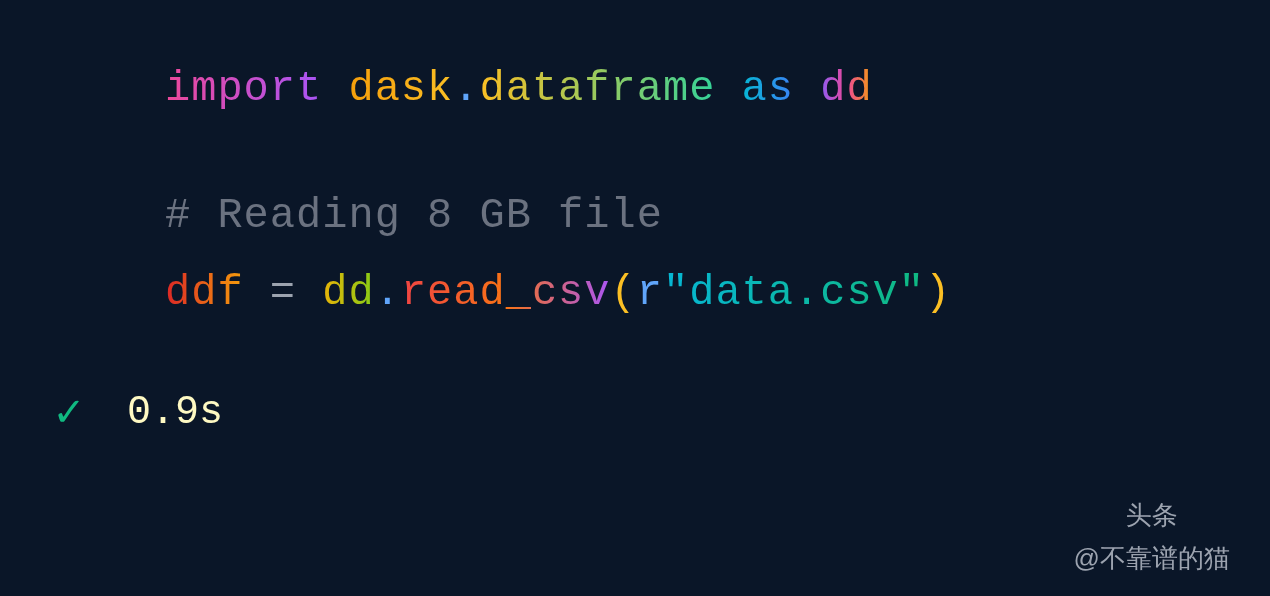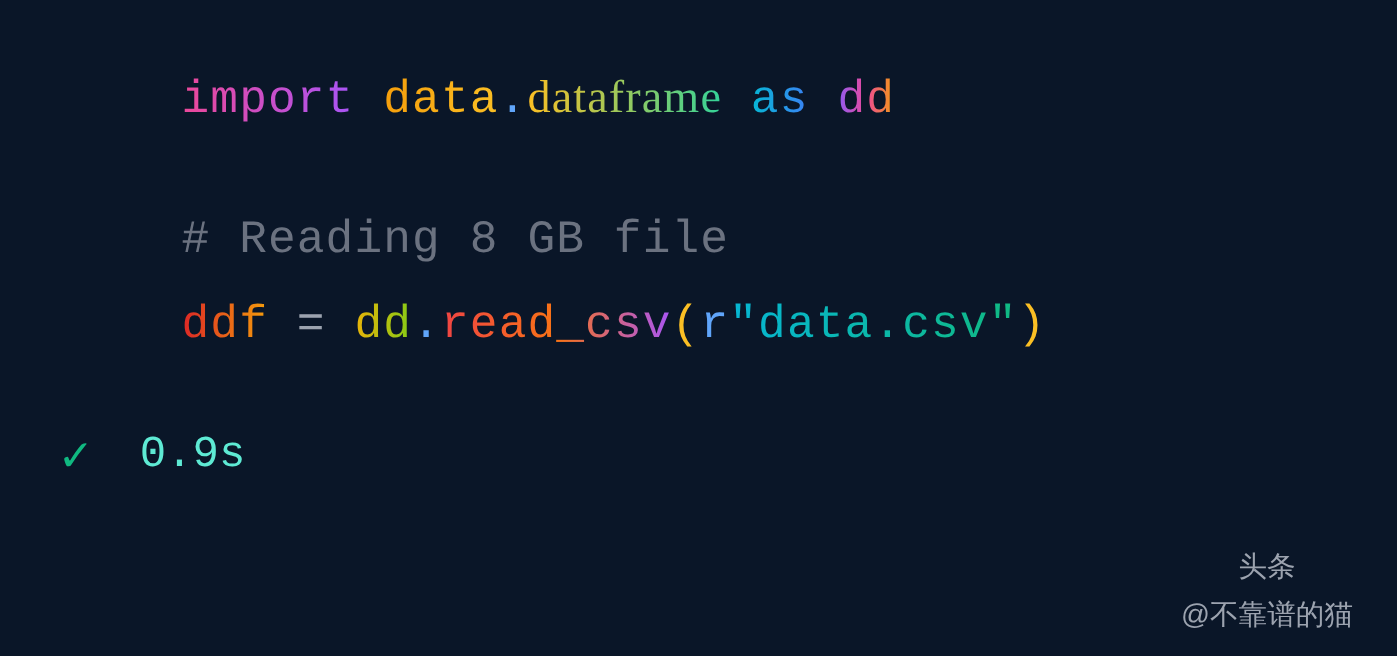--- a/index.html
+++ b/index.html
@@ -44,21 +44,20 @@
       background-clip: text;
     }
     .dot {
       color: #60a5fa;
     }
     .module-dataframe {
       background: linear-gradient(90deg, #fbbf24 0%, #34d399 100%);
       -webkit-background-clip: text;
       -webkit-text-fill-color: transparent;
       background-clip: text;
-      font-family: Liberation Serif, serif;
     }
     .keyword-as {
       background: linear-gradient(90deg, #06b6d4 0%, #3b82f6 100%);
       -webkit-background-clip: text;
       -webkit-text-fill-color: transparent;
       background-clip: text;
       text-align: right;
     }
     .alias-dd {
       background: linear-gradient(90deg, #8b5cf6 0%, #ec4899 50%, #f59e0b 100%);
@@ -106,42 +105,42 @@
       padding-left: 55px;
       margin-top: 62px;
       gap: 45px;
     }
     .checkmark {
       color: #10b981;
       font-size: 45px;
       font-weight: 300;
     }
     .time {
-      color: #5eead4;
+      color: #fef9c3;
       font-size: 40px;
       font-weight: 400;
     }
     .watermark {
       position: absolute;
       bottom: 20px;
       right: 40px;
       color: #9ca3af;
       font-family: -apple-system, sans-serif;
       font-size: 26px;
       display: flex;
       align-items: center;
       gap: 8px;
       flex-direction: column;
     }
   </style>
 </head>
 <body>
 
 <div class="code-container">
-  <div class="line"><span class="keyword-import">import</span> <span class="module-dask">data</span><span class="dot">.</span><span class="module-dataframe">dataframe</span> <span class="keyword-as">as</span> <span class="alias-dd">dd</span></div>
+  <div class="line"><span class="keyword-import">import</span> <span class="module-dask">dask</span><span class="dot">.</span><span class="module-dataframe">dataframe</span> <span class="keyword-as">as</span> <span class="alias-dd">dd</span></div>
   <div class="blank-line"></div>
   <div class="line"><span class="comment"># Reading 8 GB file</span></div>
   <div class="line"><span class="var-ddf">ddf</span><span class="equals"> = </span><span class="var-dd">dd</span><span class="dot">.</span><span class="func-read">read_csv</span><span class="paren">(</span><span class="r-prefix">r</span><span class="string">"data.csv"</span><span class="paren">)</span></div>
 </div>
 
 <div class="status-bar">
   <span class="checkmark">✓</span>
   <span class="time">0.9s</span>
 </div>
 

